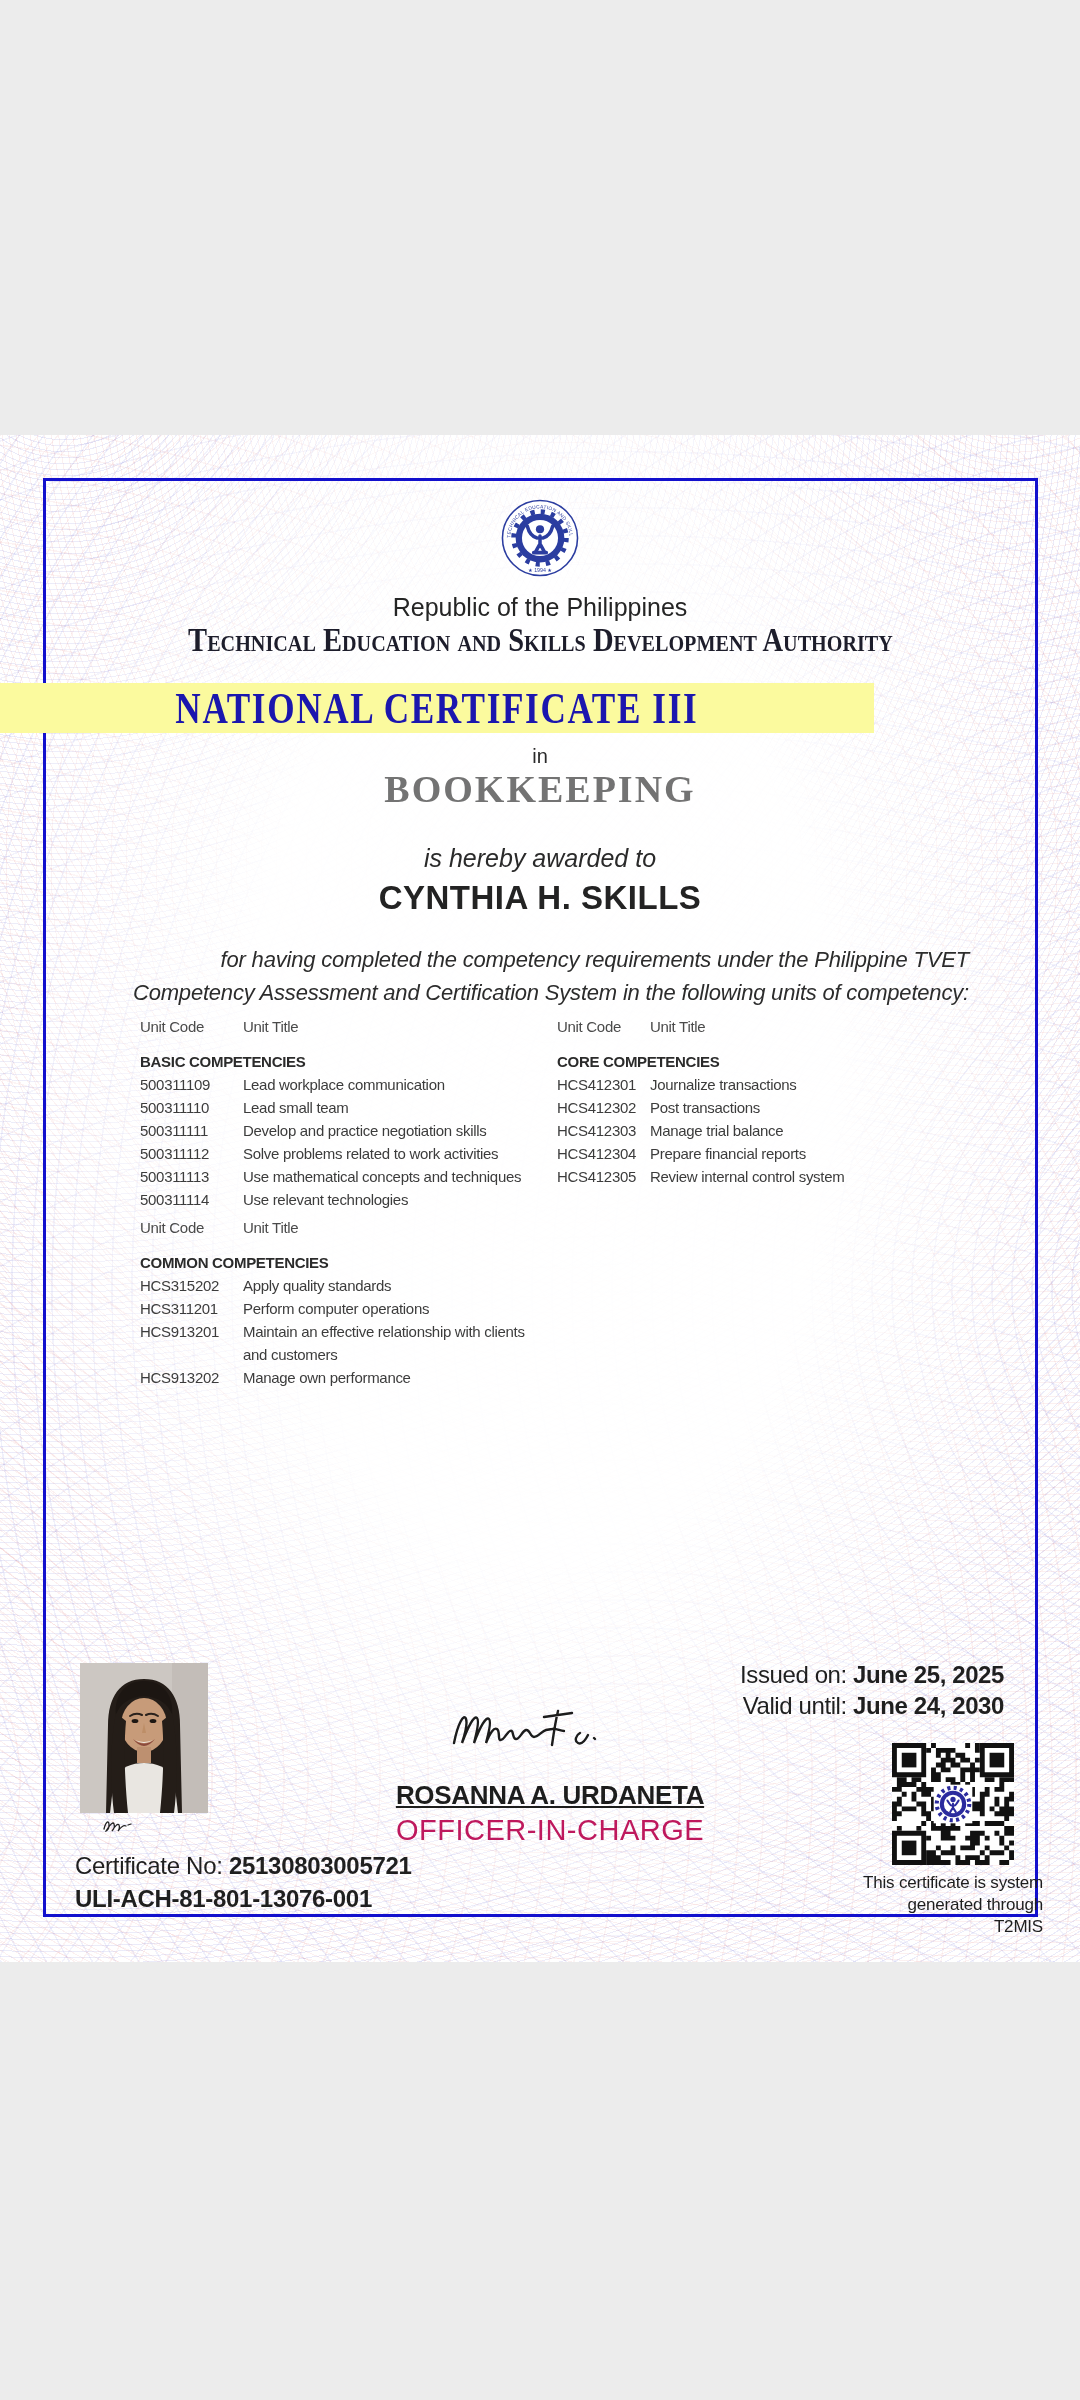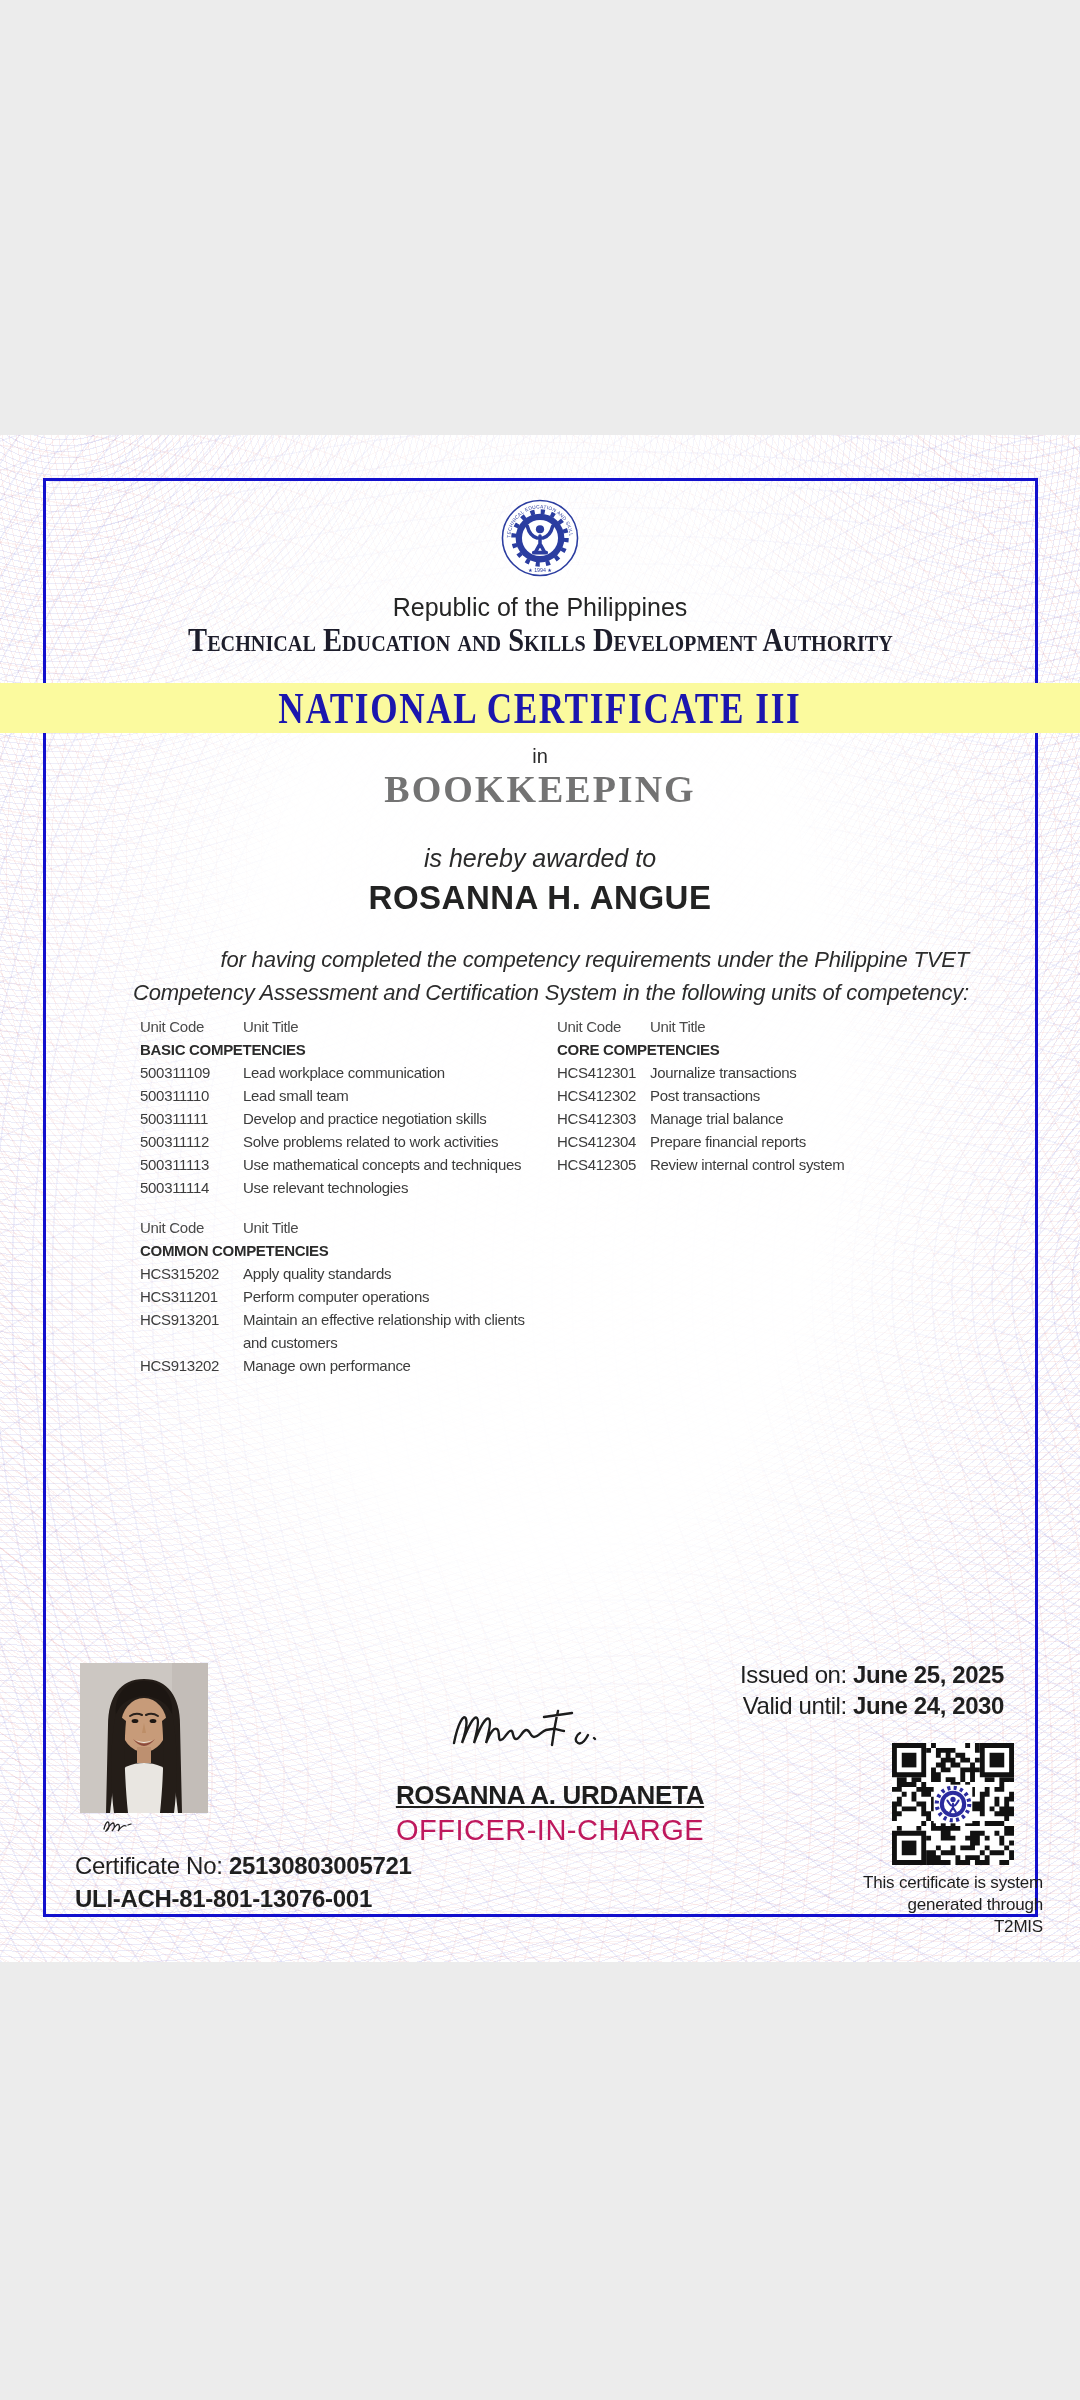--- a/index.html
+++ b/index.html
@@ -19,38 +19,38 @@
          border:3px solid #1310cd;z-index:1;}
   .layer{position:absolute;z-index:2;}
   .center{left:0;width:100%;text-align:center;}
 
   .logo{left:501px;top:64px;width:78px;height:78px;}
   .republic{top:158px;font-size:25px;color:#252525;}
   .authority{top:186px;font-family:"Liberation Serif",serif;font-weight:700;font-size:34px;
              font-variant:small-caps;color:#1d1d2b;}
   .authority .sq{display:inline-block;transform:scaleX(.84);transform-origin:center;}
 
-  .banner{left:0;top:248px;width:1080px;height:50px;background:#fbfa9e;z-index:3;
+  .banner{left:0;top:248px;width:874px;height:50px;background:#fbfa9e;z-index:3;
           display:flex;align-items:center;justify-content:center;}
   .banner-title{font-family:"Liberation Serif",serif;font-weight:700;font-size:44px;color:#1b16ae;
                 letter-spacing:2px;display:inline-block;transform:scaleX(.8);}
 
   .in-word{top:310px;font-size:20px;color:#2a2a2a;}
   .qualification{top:332px;font-family:"Liberation Serif",serif;font-weight:700;font-size:38px;
                  letter-spacing:2px;color:#737373;}
   .awarded{top:409px;font-style:italic;font-size:25px;color:#2a2a2a;}
   .awardee{top:444px;font-weight:700;font-size:33px;letter-spacing:.5px;color:#232323;}
 
   .citation{left:133px;top:508px;font-style:italic;font-size:22px;line-height:33px;
             color:#2c2c2c;letter-spacing:-.2px;white-space:nowrap;text-align:right;}
 
   .ctable{font-size:15px;letter-spacing:-.3px;color:#3c3c3c;}
   .trow{display:flex;line-height:23px;white-space:nowrap;}
   .thead{color:#4a4a4a;}
-  .theading{font-weight:700;color:#2b2b2b;line-height:23px;}
+  .theading{font-weight:700;color:#2b2b2b;line-height:23px;margin-top:12px;}
   .tbl-basic{left:140px;top:580px;}
   .tbl-core{left:557px;top:580px;}
   .tbl-common{left:140px;top:781px;}
   .tbl-basic .tcode,.tbl-common .tcode{width:103px;flex:none;}
   .tbl-core .tcode{width:93px;flex:none;}
   .t2{display:block;}
   .t2:empty{display:none;}
 
   .photo{left:80px;top:1228px;width:128px;height:150px;}
   .photo-sign{left:100px;top:1382px;width:34px;height:18px;}
@@ -98,21 +98,21 @@
       <span class="sq">Technical Education and Skills Development Authority</span>
     </div>
 
     <div class="banner layer">
       <span class="banner-title">NATIONAL CERTIFICATE III</span>
     </div>
 
     <div class="layer center in-word">in</div>
     <div class="layer center qualification">BOOKKEEPING</div>
     <div class="layer center awarded">is hereby awarded to</div>
-    <div class="layer center awardee">ROSANNA H. ANGUE</div>
+    <div class="layer center awardee">CYNTHIA H. SKILLS</div>
 
     <div class="layer citation">
       <div>for having completed the competency requirements under the Philippine TVET</div>
       <div>Competency Assessment and Certification System in the following units of competency:</div>
     </div>
 
     <div class="layer ctable tbl-basic">
       <div class="trow thead">
         <span class="tcode">Unit Code</span>
         <span class="ttitle">Unit Title</span>

